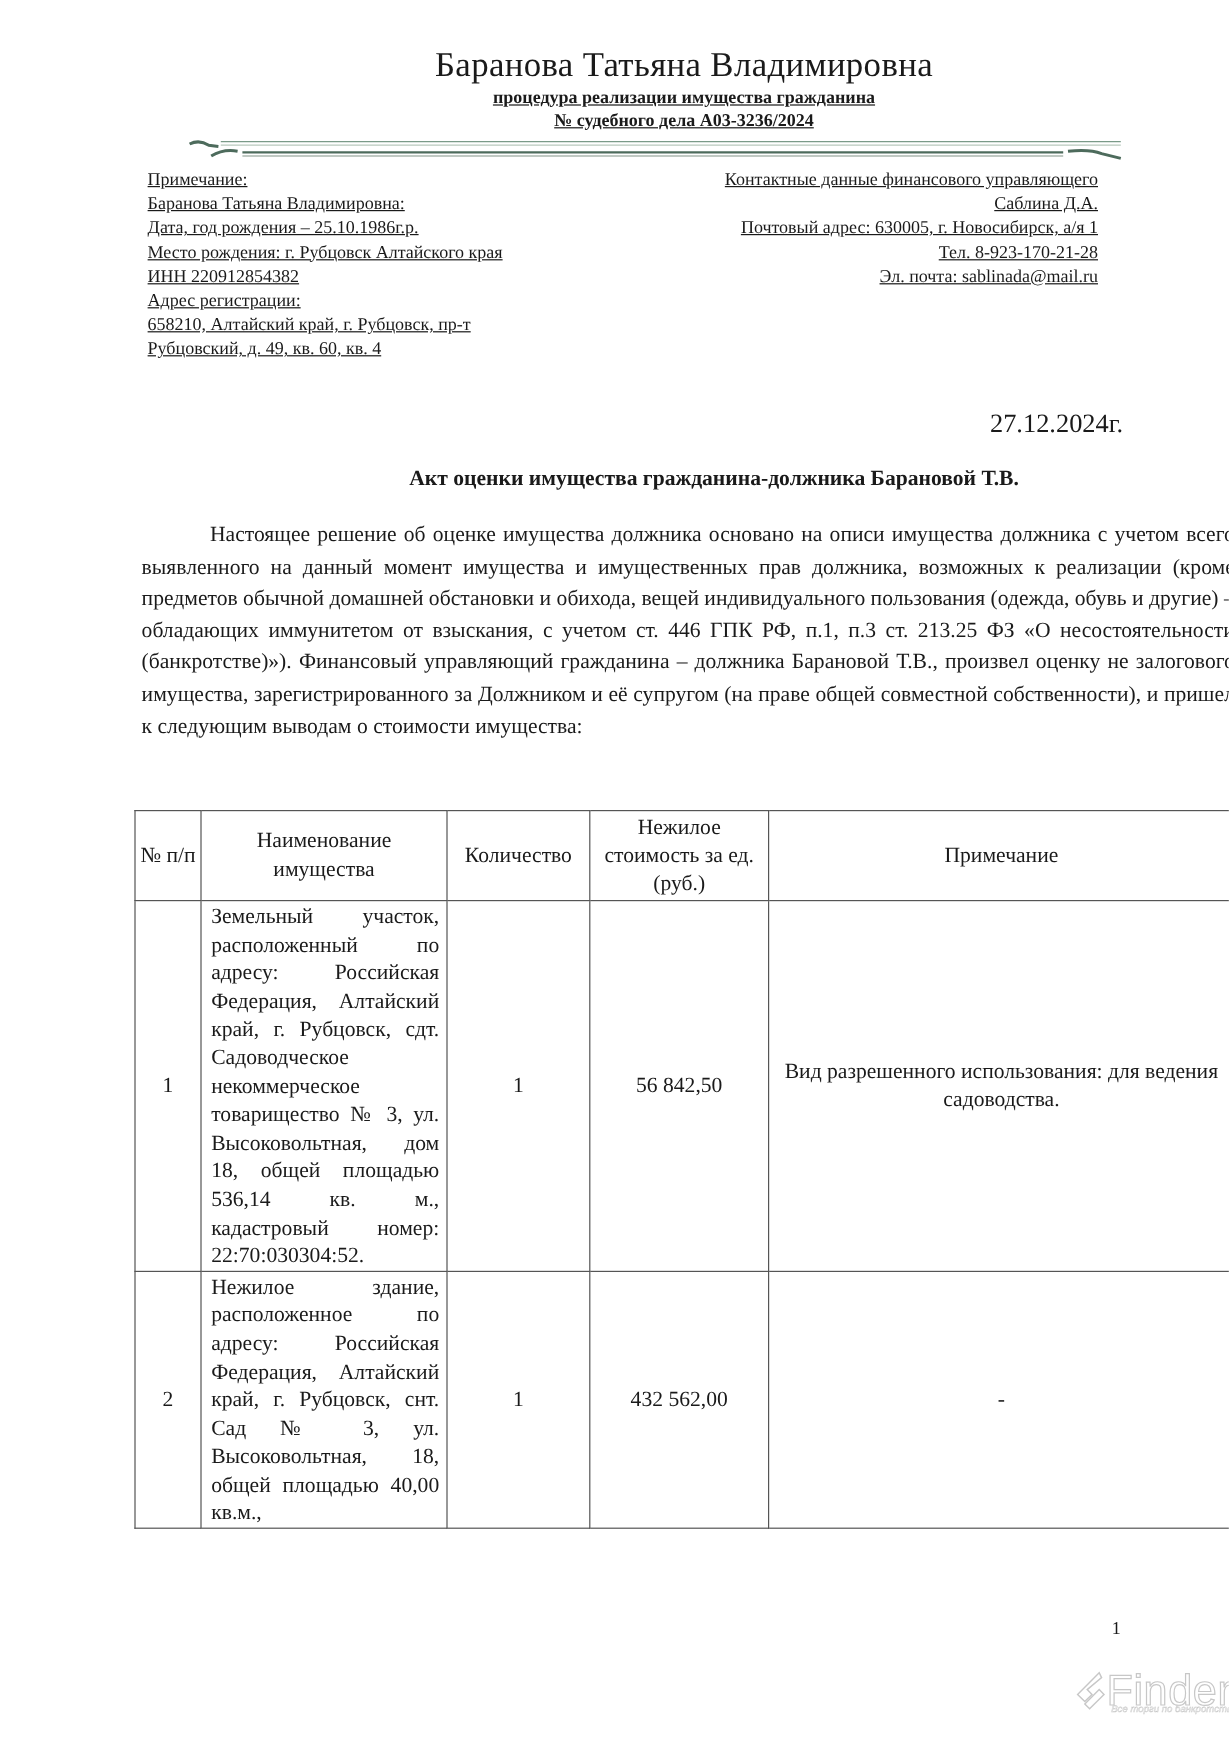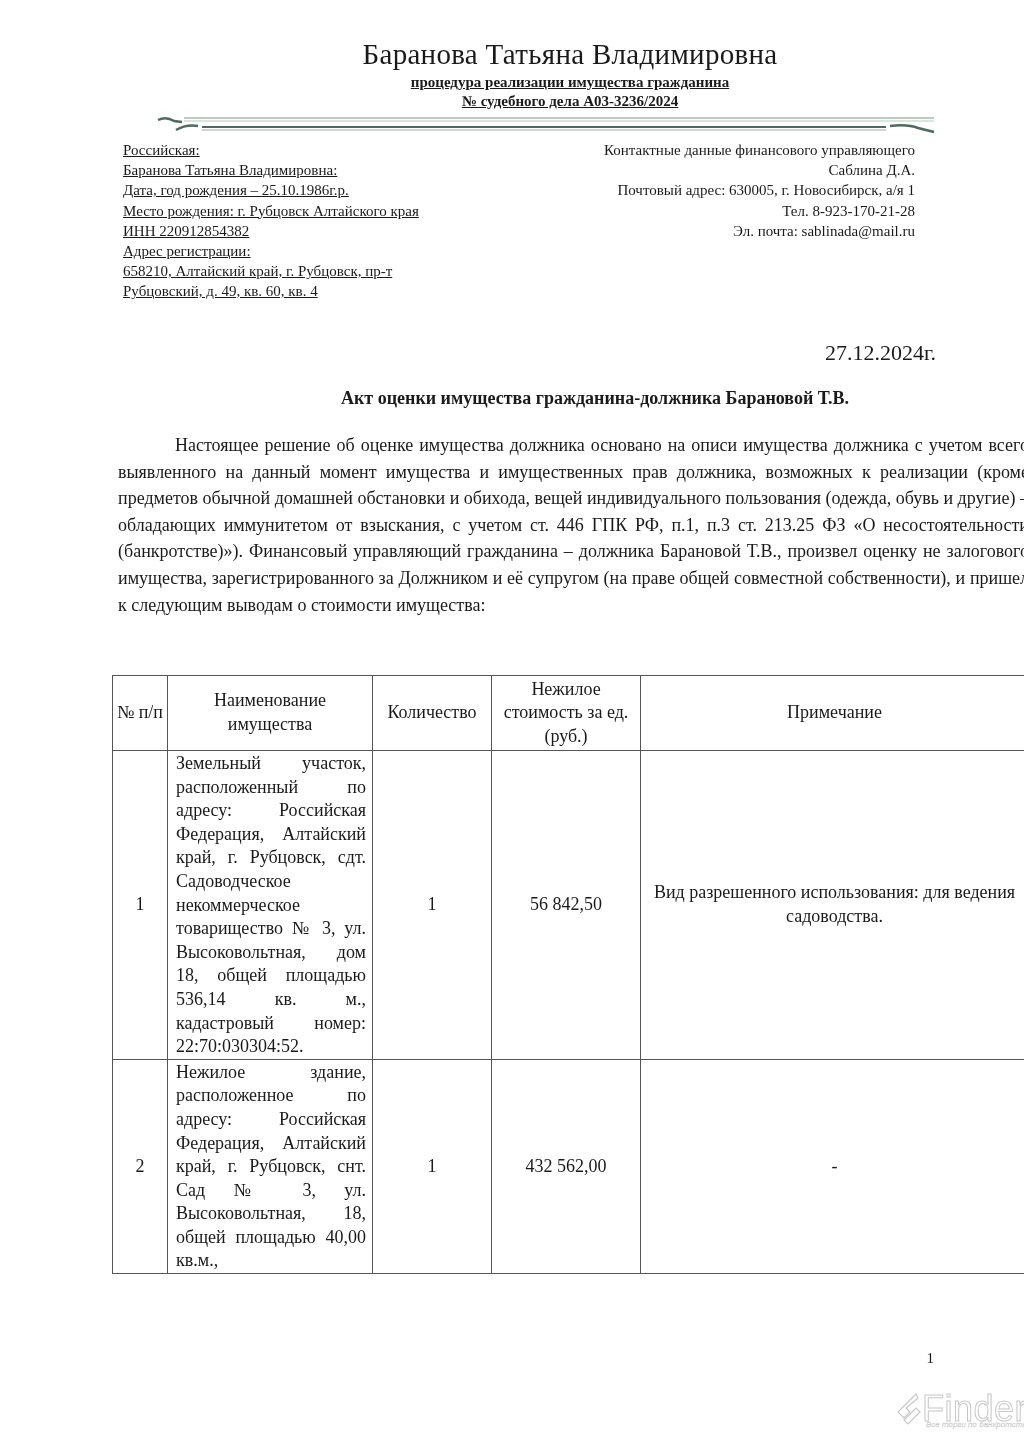--- a/index.html
+++ b/index.html
@@ -24,21 +24,21 @@
 
   .left-block {
     position: absolute; left: 95px; top: 140px; width: 380px;
     font-size: 15px; line-height: 20.2px;
   }
   .left-block div { text-decoration: underline; white-space: nowrap; }
   .right-block {
     position: absolute; right: 45px; top: 140px; width: 420px; text-align: right;
     font-size: 15px; line-height: 20.2px;
   }
-  .right-block div { white-space: nowrap; }
+  .right-block div { text-decoration: underline; white-space: nowrap; }
 
   .act-date { position: absolute; right: 24px; top: 340px; font-size: 22px; }
   .act-title {
     position: absolute; left: 0; top: 388px; width: 1134px; text-align: center;
     font-size: 18px; font-weight: bold;
   }
   .body-text {
     position: absolute; left: 90px; top: 432px; width: 911px;
     font-size: 18px; line-height: 26.6px; text-align: justify; text-indent: 57px;
   }
@@ -87,21 +87,21 @@
     <path d="M2 8 Q10 4 18 9 L26 10" stroke="#4d6b5c" stroke-width="2.5" fill="none"></path>
     <path d="M20 18 Q30 12 42 14" stroke="#4d6b5c" stroke-width="2.5" fill="none"></path>
     <line x1="28" y1="6" x2="778" y2="6" stroke="#7a9a88" stroke-width="1"></line>
     <line x1="28" y1="9" x2="778" y2="9" stroke="#b8c9bd" stroke-width="1"></line>
     <line x1="46" y1="15" x2="730" y2="15" stroke="#4d6b5c" stroke-width="2"></line>
     <line x1="46" y1="18" x2="730" y2="18" stroke="#c0c9c3" stroke-width="1.5"></line>
     <path d="M734 14 Q752 12 762 16 L778 20" stroke="#4d6b5c" stroke-width="2.5" fill="none"></path>
   </svg>
 
   <div class="left-block">
-    <div>Российская:</div>
+    <div>Примечание:</div>
     <div>Баранова Татьяна Владимировна:</div>
     <div>Дата, год рождения – 25.10.1986г.р.</div>
     <div>Место рождения: г. Рубцовск Алтайского края</div>
     <div>ИНН 220912854382</div>
     <div>Адрес регистрации:</div>
     <div>658210, Алтайский край, г. Рубцовск, пр-т</div>
     <div>Рубцовский, д. 49, кв. 60, кв. 4</div>
   </div>
 
   <div class="right-block">

